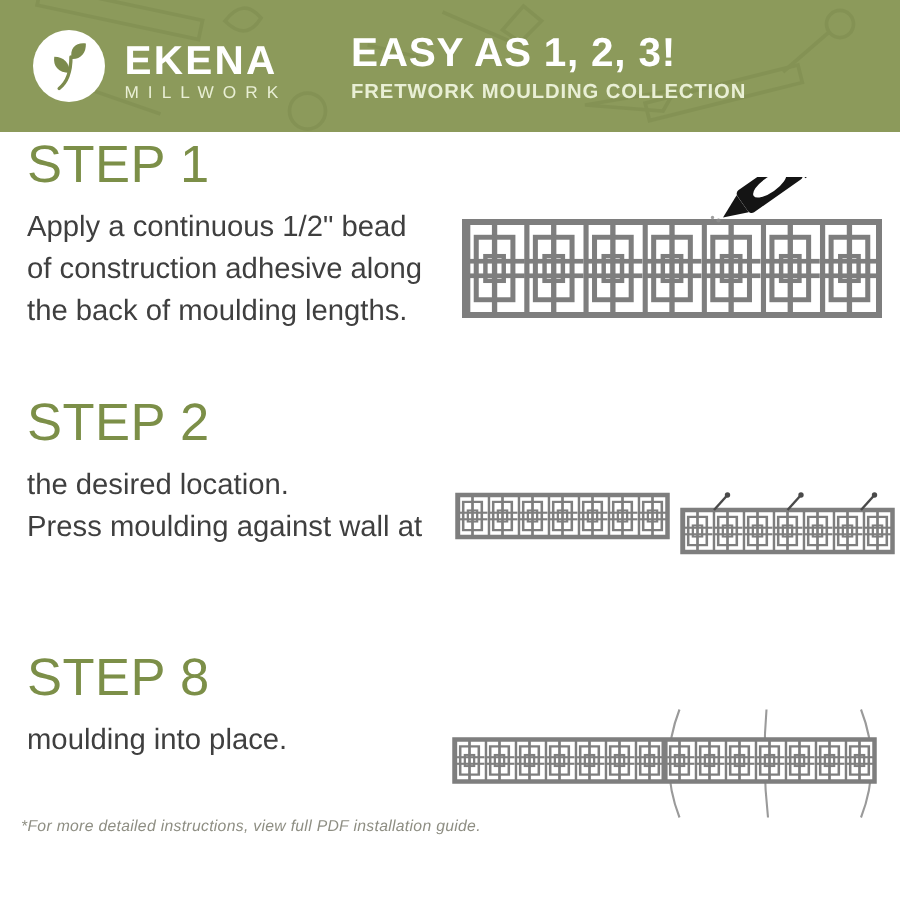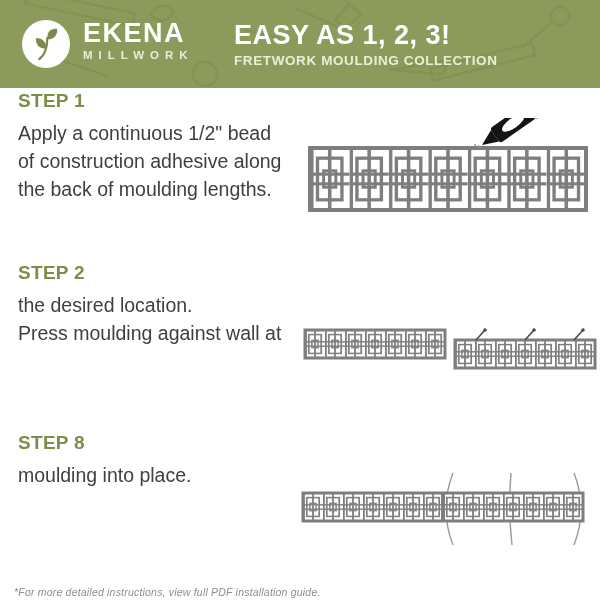--- a/index.html
+++ b/index.html
@@ -11,54 +11,54 @@
   }
   *{box-sizing:border-box;margin:0;padding:0}
   html,body{width:600px;height:600px;overflow:hidden;background:#fff;
     font-family:"Liberation Sans",sans-serif;}
   .stage{position:relative;width:600px;height:600px;background:#fff}
 
   
   .banner{position:absolute;left:0;top:0;width:600px;height:88px;
     background:var(--header-bg);display:flex;align-items:center;overflow:hidden}
   .banner-pattern{position:absolute;inset:0;opacity:.10;pointer-events:none}
-  .logo-group{display:flex;align-items:flex-start;gap:13px;margin-left:22px;position:relative}
+  .logo-group{display:flex;align-items:flex-end;gap:13px;margin-left:22px;position:relative}
   .logo-circle{width:48px;height:48px;border-radius:50%;background:#fff;
     display:flex;align-items:center;justify-content:center;flex:0 0 auto}
   .brand-text{display:flex;flex-direction:column;line-height:1}
   .brand-name{color:#fff;font-size:27px;font-weight:800;letter-spacing:1.5px}
-  .brand-sub{color:var(--pale-cream);font-size:11.5px;font-weight:700;
+  .brand-sub{color:var(--pale-cream);font-size:11.5px;font-weight:400;
     letter-spacing:6px;margin-top:3px}
   .banner-right{margin-left:auto;margin-right:4px;width:362px;
     position:relative;line-height:1.15}
   .banner-title{color:#fff;font-size:27px;font-weight:800;letter-spacing:.5px;font-style:italic;font-style:normal}
   .banner-subtitle{color:var(--pale-cream);font-size:13.5px;font-weight:700;letter-spacing:.6px;margin-top:2px}
 
   
   .step{position:absolute;left:18px;width:300px}
   #step1{top:90px} #step2{top:262px} #step3{top:432px}
-  .step-label{color:var(--step-heading);font-size:19px;font-weight:700;letter-spacing:.3px}
+  .step-label{color:var(--step-heading);font-size:35px;font-weight:400;letter-spacing:.3px}
   .step-lines{margin-top:7px;color:var(--body-text);font-size:19.5px;line-height:28px;font-weight:400}
 
   
   .ill{position:absolute}
   #ill1{left:300px;top:118px}
   #ill2{left:295px;top:318px}
   #ill3{left:295px;top:460px}
   .f{fill:var(--moulding-gray)}
   .o{fill:none;stroke:var(--moulding-gray)}
   .frame{fill:none;stroke:var(--moulding-gray)}
   .fillwhite{fill:#fff}
   .nail{stroke:#4a4a4a;stroke-width:1.6}
   .nailhead{fill:#4a4a4a}
   .arc{fill:none;stroke:#9a9a9a;stroke-width:1.4}
   .doodle{fill:none;stroke:#42501f;stroke-width:2.5}
 
   
-  .footer-note{position:absolute;left:14px;top:586px;font-size:10.5px;
+  .footer-note{position:absolute;left:14px;top:545px;font-size:10.5px;
     font-style:italic;color:#8E8E83;letter-spacing:.2px}
 </style>
 </head>
 <body>
 
 <svg width="0" height="0" style="position:absolute" aria-hidden="true">
   <defs>
     <symbol id="fret-unit" viewBox="0 0 40 64" preserveAspectRatio="none">
       <rect class="f" x="0" y="0" width="3.6" height="64"></rect>
       <rect class="f" x="18.2" y="0" width="3.6" height="64"></rect>

